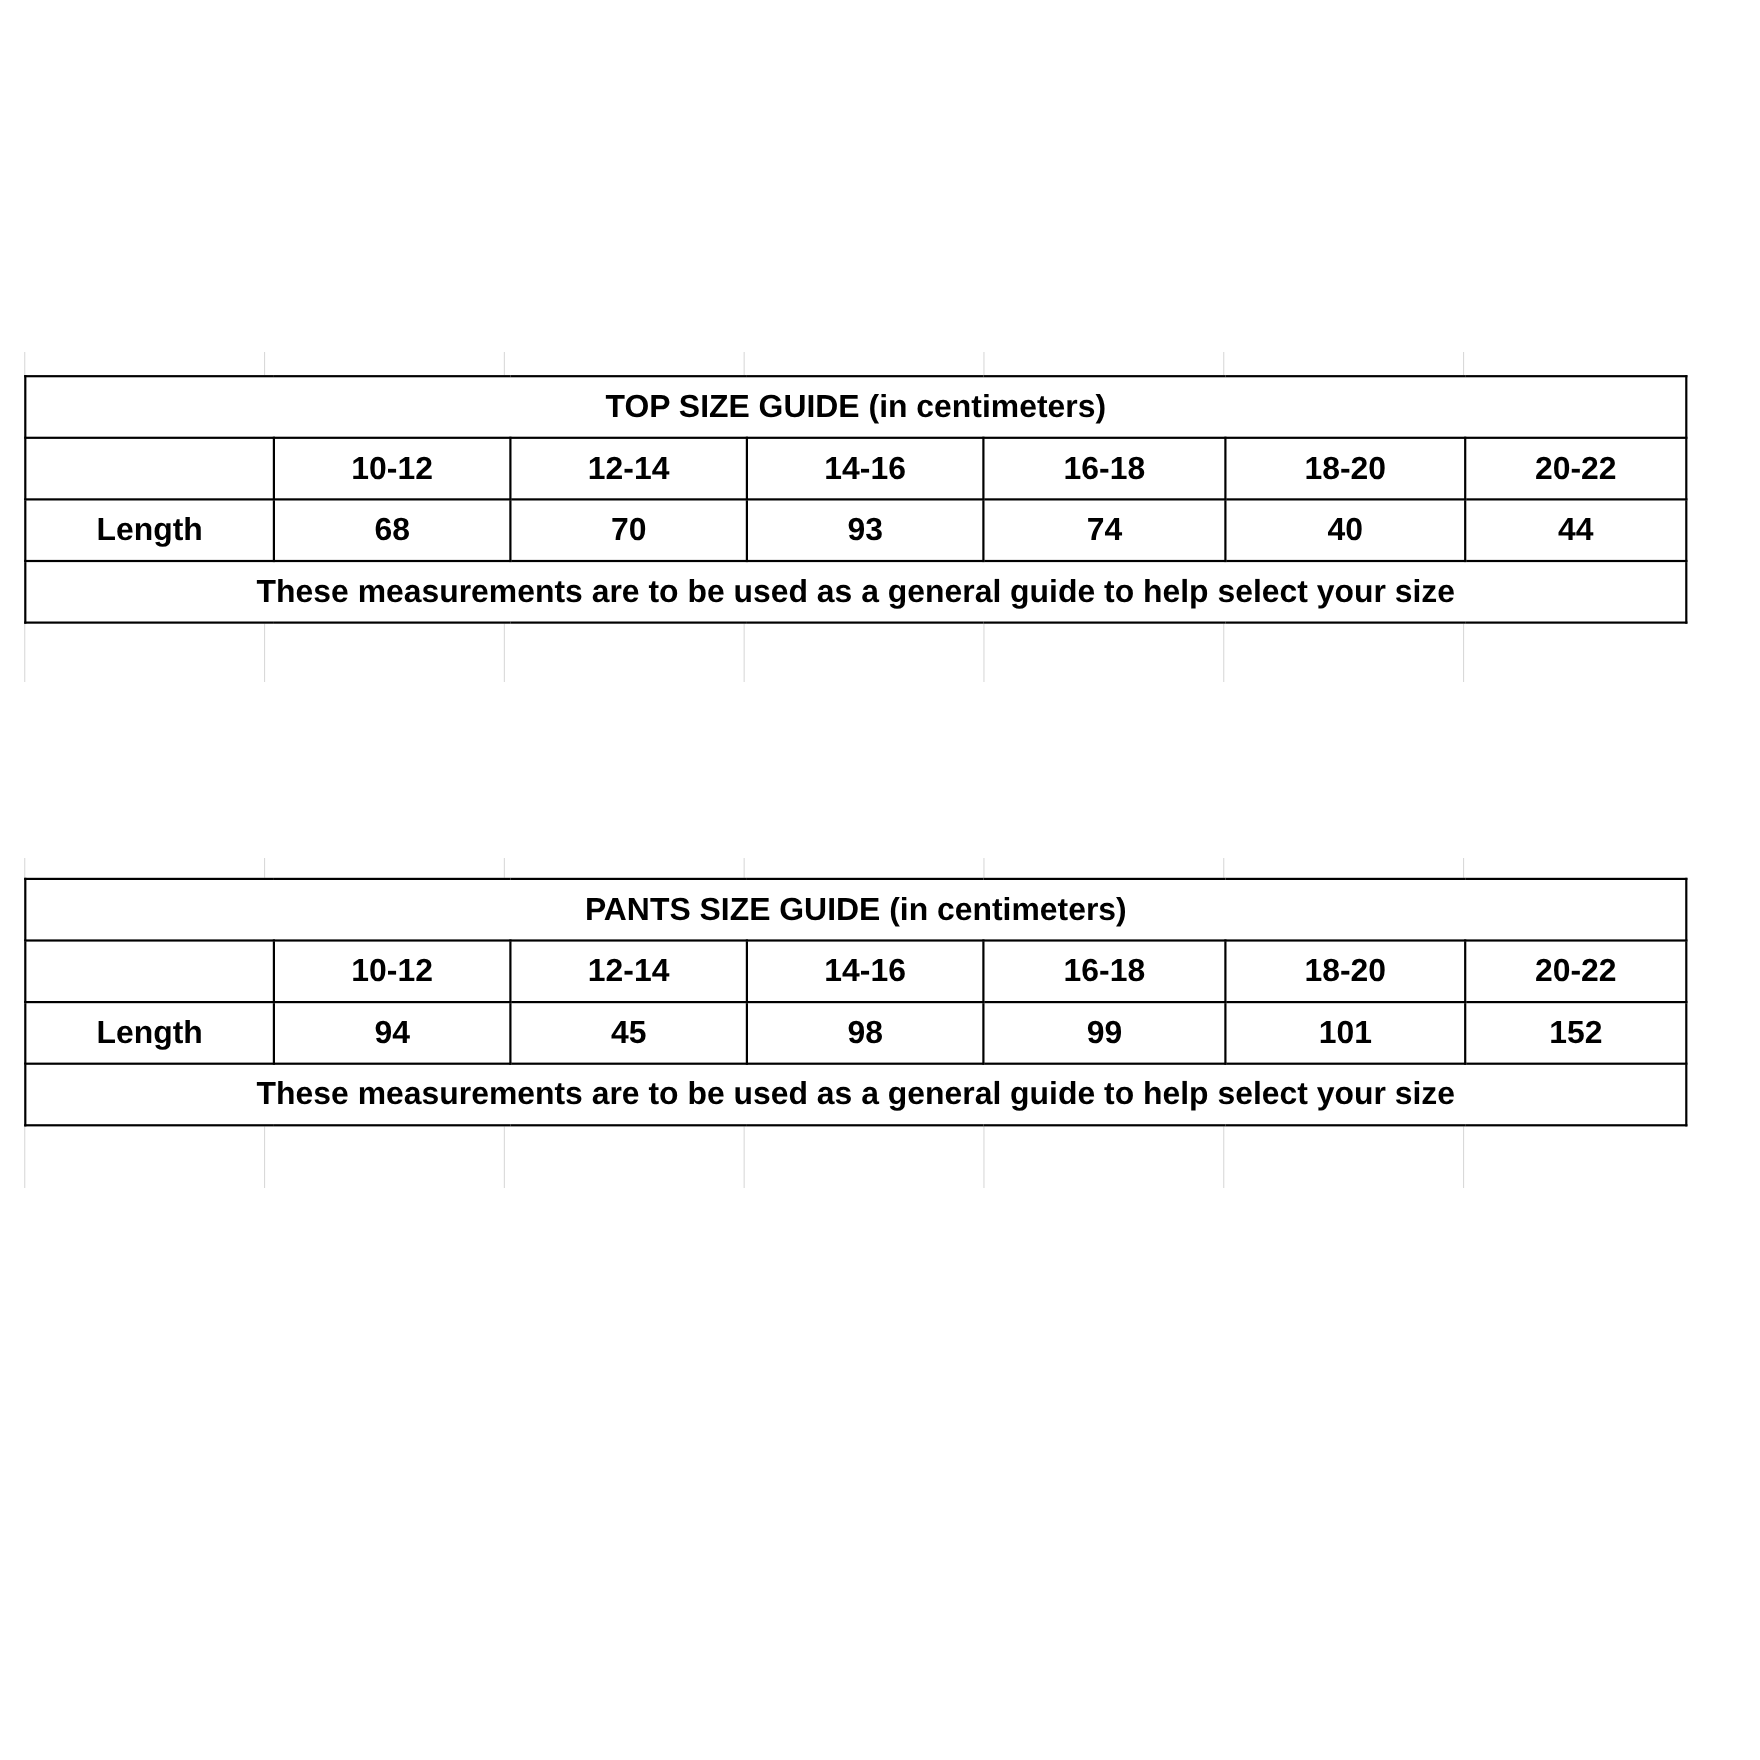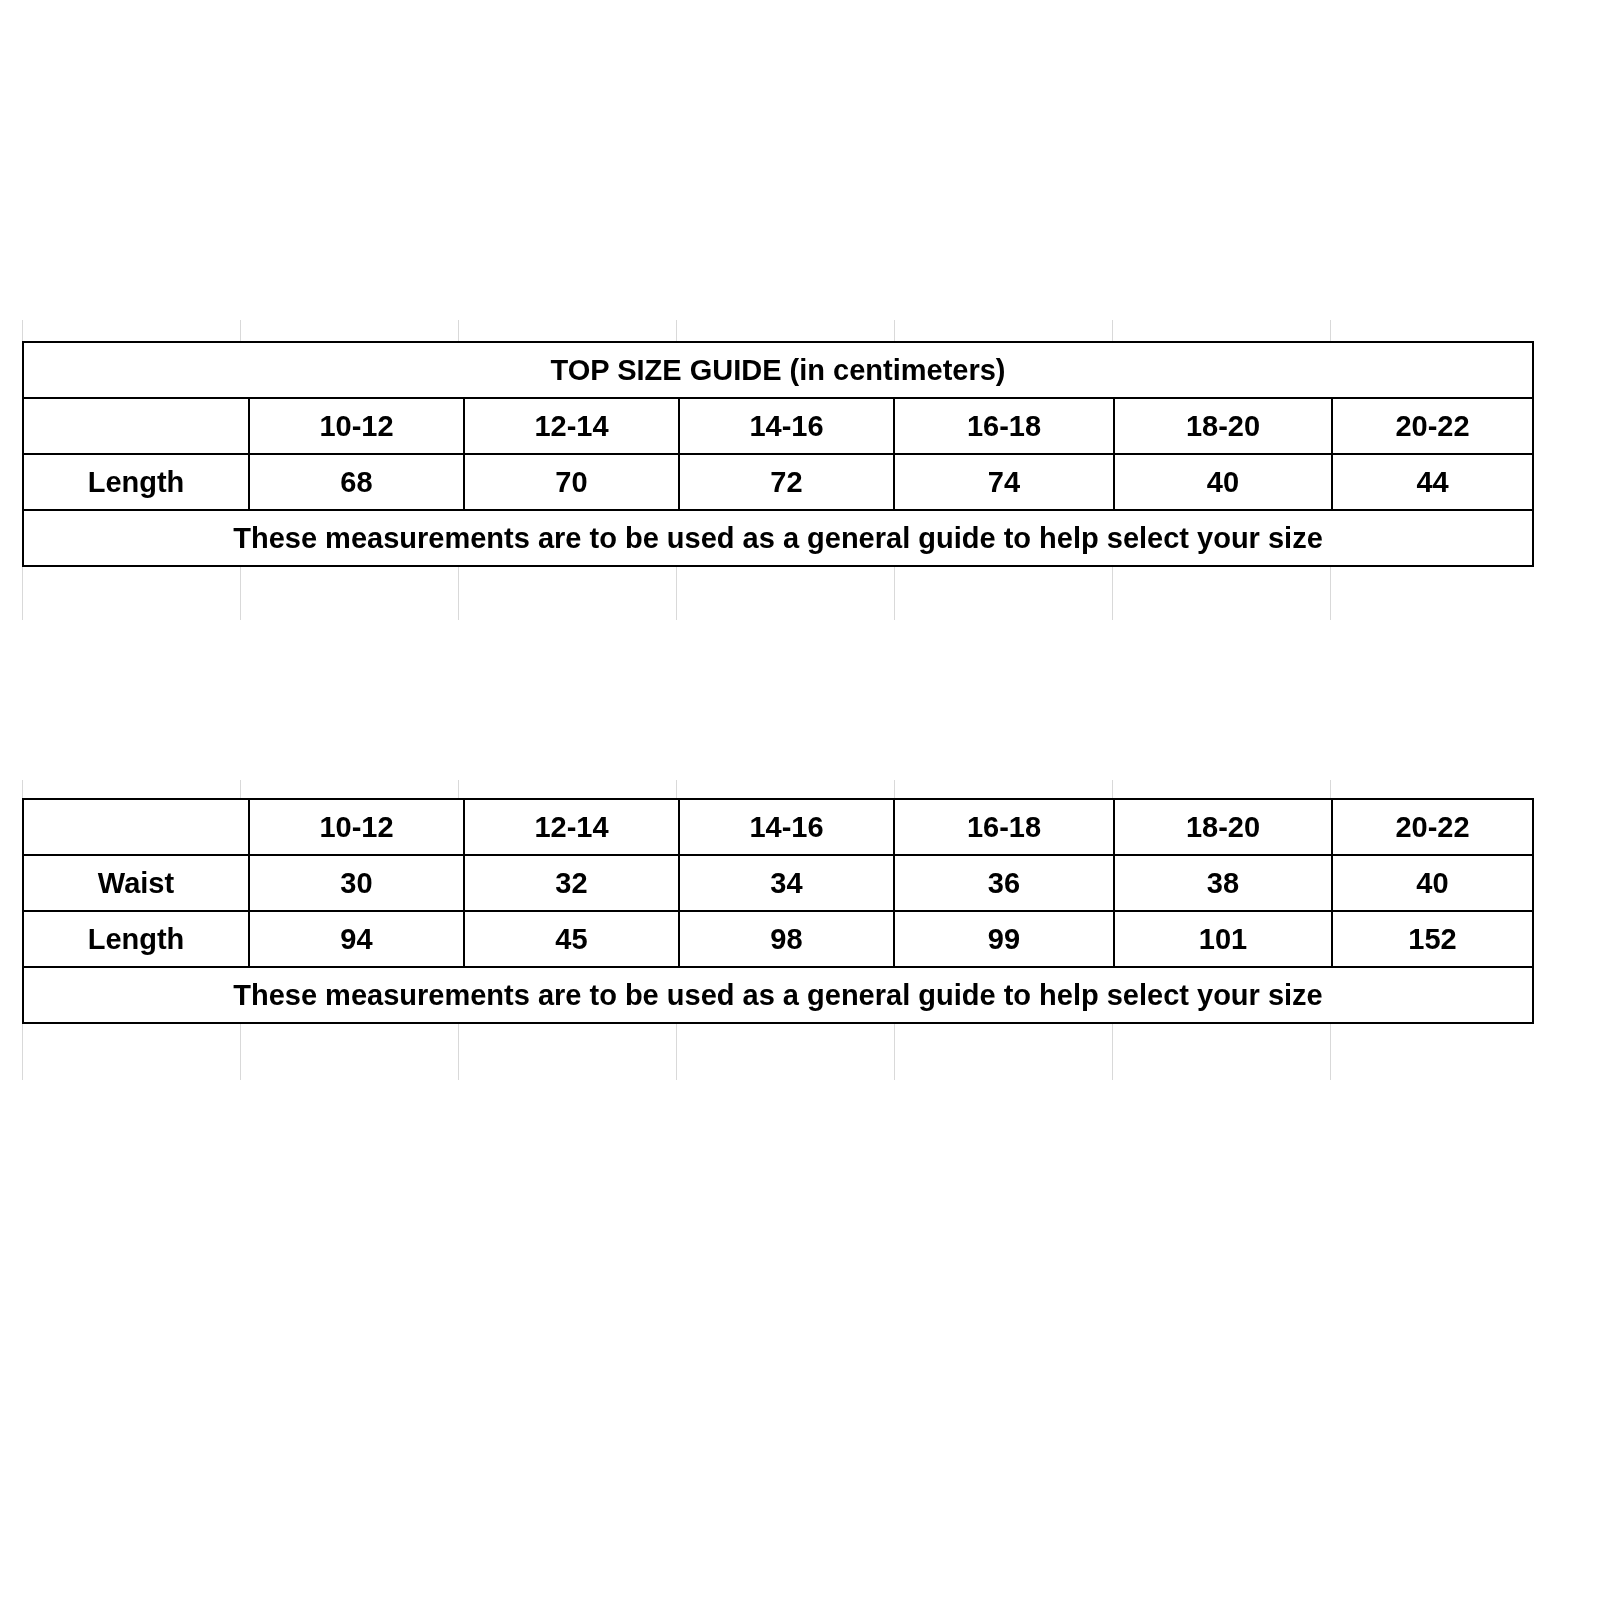--- a/index.html
+++ b/index.html
@@ -127,21 +127,21 @@
         <td>12-14</td>
         <td>14-16</td>
         <td>16-18</td>
         <td>18-20</td>
         <td>20-22</td>
       </tr>
       <tr>
         <td class="row-label">Length</td>
         <td>68</td>
         <td>70</td>
-        <td>72</td>
+        <td>93</td>
         <td>74</td>
         <td>40</td>
         <td>44</td>
       </tr>
       <tr>
         <td class="note-cell" colspan="7">These measurements are to be used as a general guide to help select your size</td>
       </tr>
     </tbody>
   </table>
 
@@ -150,36 +150,30 @@
       <col class="c0">
         <col class="c1">
         <col class="c2">
         <col class="c3">
         <col class="c4">
         <col class="c5">
         <col class="c6">
     </colgroup>
     <tbody>
       <tr>
+        <td class="title-cell" colspan="7">PANTS SIZE GUIDE (in centimeters)</td>
+      </tr>
+      <tr>
         <td class="blank-cell"></td>
         <td>10-12</td>
         <td>12-14</td>
         <td>14-16</td>
         <td>16-18</td>
         <td>18-20</td>
         <td>20-22</td>
-      </tr>
-      <tr>
-        <td class="row-label">Waist</td>
-        <td>30</td>
-        <td>32</td>
-        <td>34</td>
-        <td>36</td>
-        <td>38</td>
-        <td>40</td>
       </tr>
       <tr>
         <td class="row-label">Length</td>
         <td>94</td>
         <td>45</td>
         <td>98</td>
         <td>99</td>
         <td>101</td>
         <td>152</td>
       </tr>

